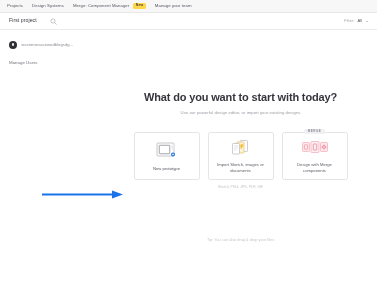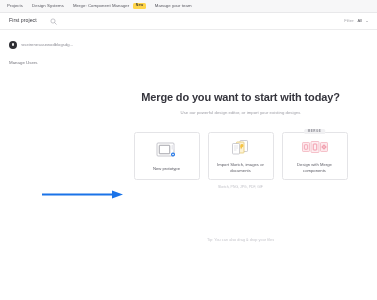--- a/index.html
+++ b/index.html
@@ -284,21 +284,21 @@
     <div class="leftrail">
       <div class="user-row">
         <span class="avatar"></span>
         <span class="user-name">roseirenesasewodblogsdg...</span>
       </div>
       <div class="manage-users">Manage Users</div>
     </div>
 
     <div class="main">
 
-      <div class="headline">Merge do you want to start with today?</div>
+      <div class="headline">What do you want to start with today?</div>
       <div class="subhead">Use our powerful design editor, or import your existing designs</div>
 
       <div class="cards">
 
         <div class="card">
           <div class="card-icon">
             <svg width="22" height="18" viewBox="0 0 44 36">
               <rect x="2" y="2" width="34" height="26" rx="2" fill="none" stroke="#b9b9c0" stroke-width="1.6"></rect>
               <rect x="6.5" y="6.5" width="21" height="17" rx="1" fill="none" stroke="#8d8d96" stroke-width="1.6"></rect>
               <rect x="31" y="6" width="6" height="9" rx="1" fill="#e9e9ee"></rect>

